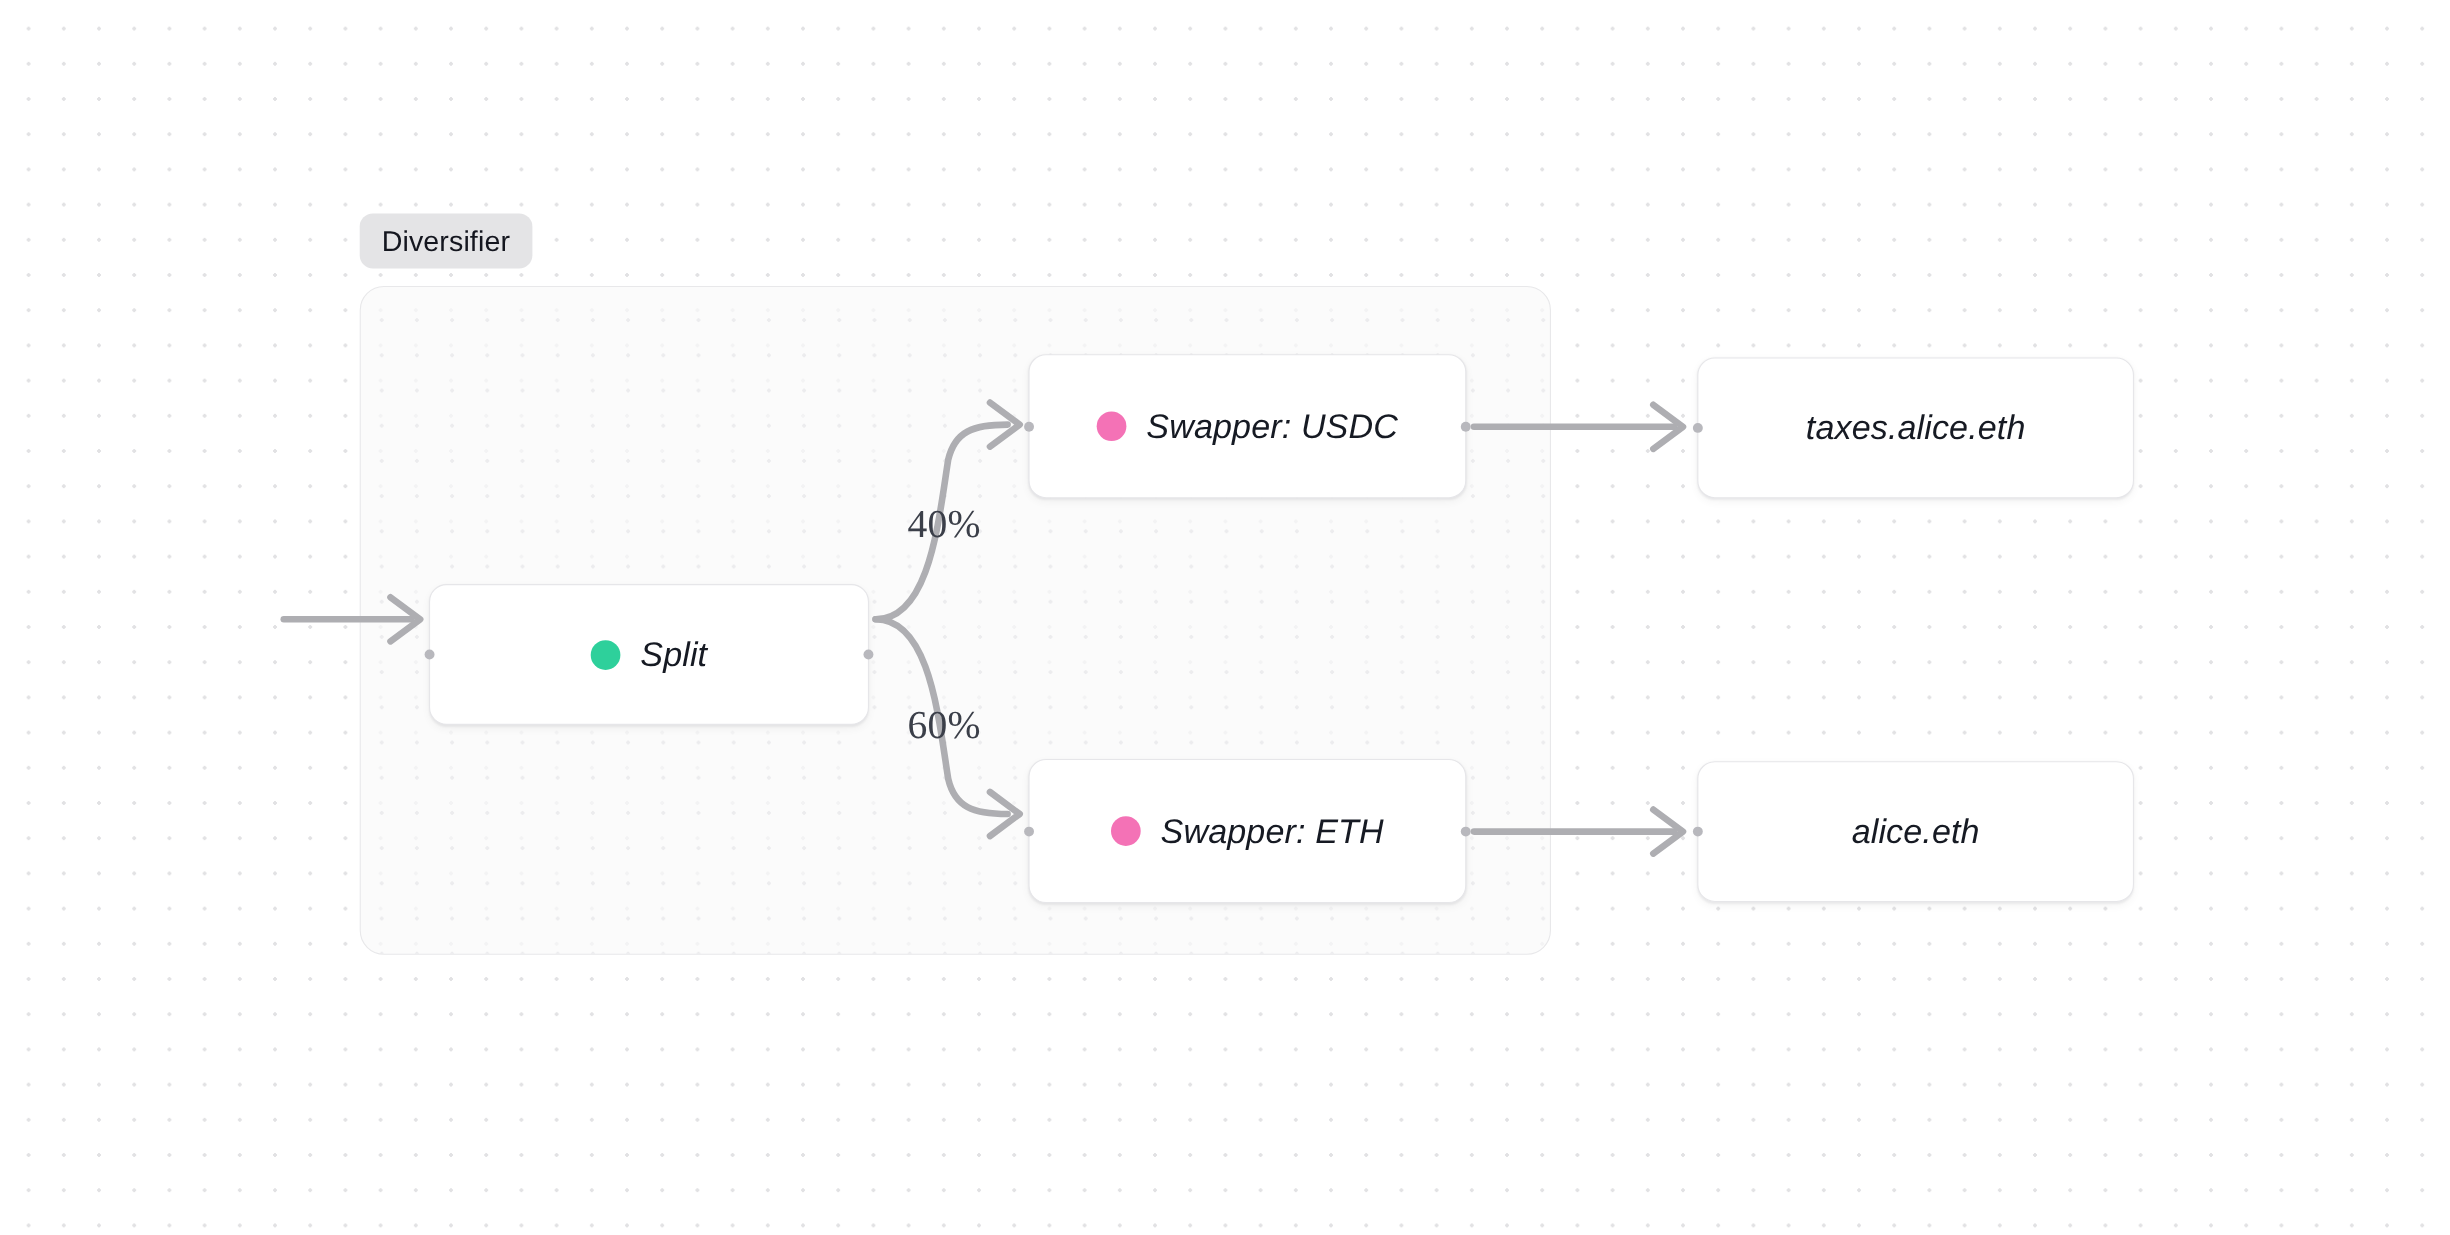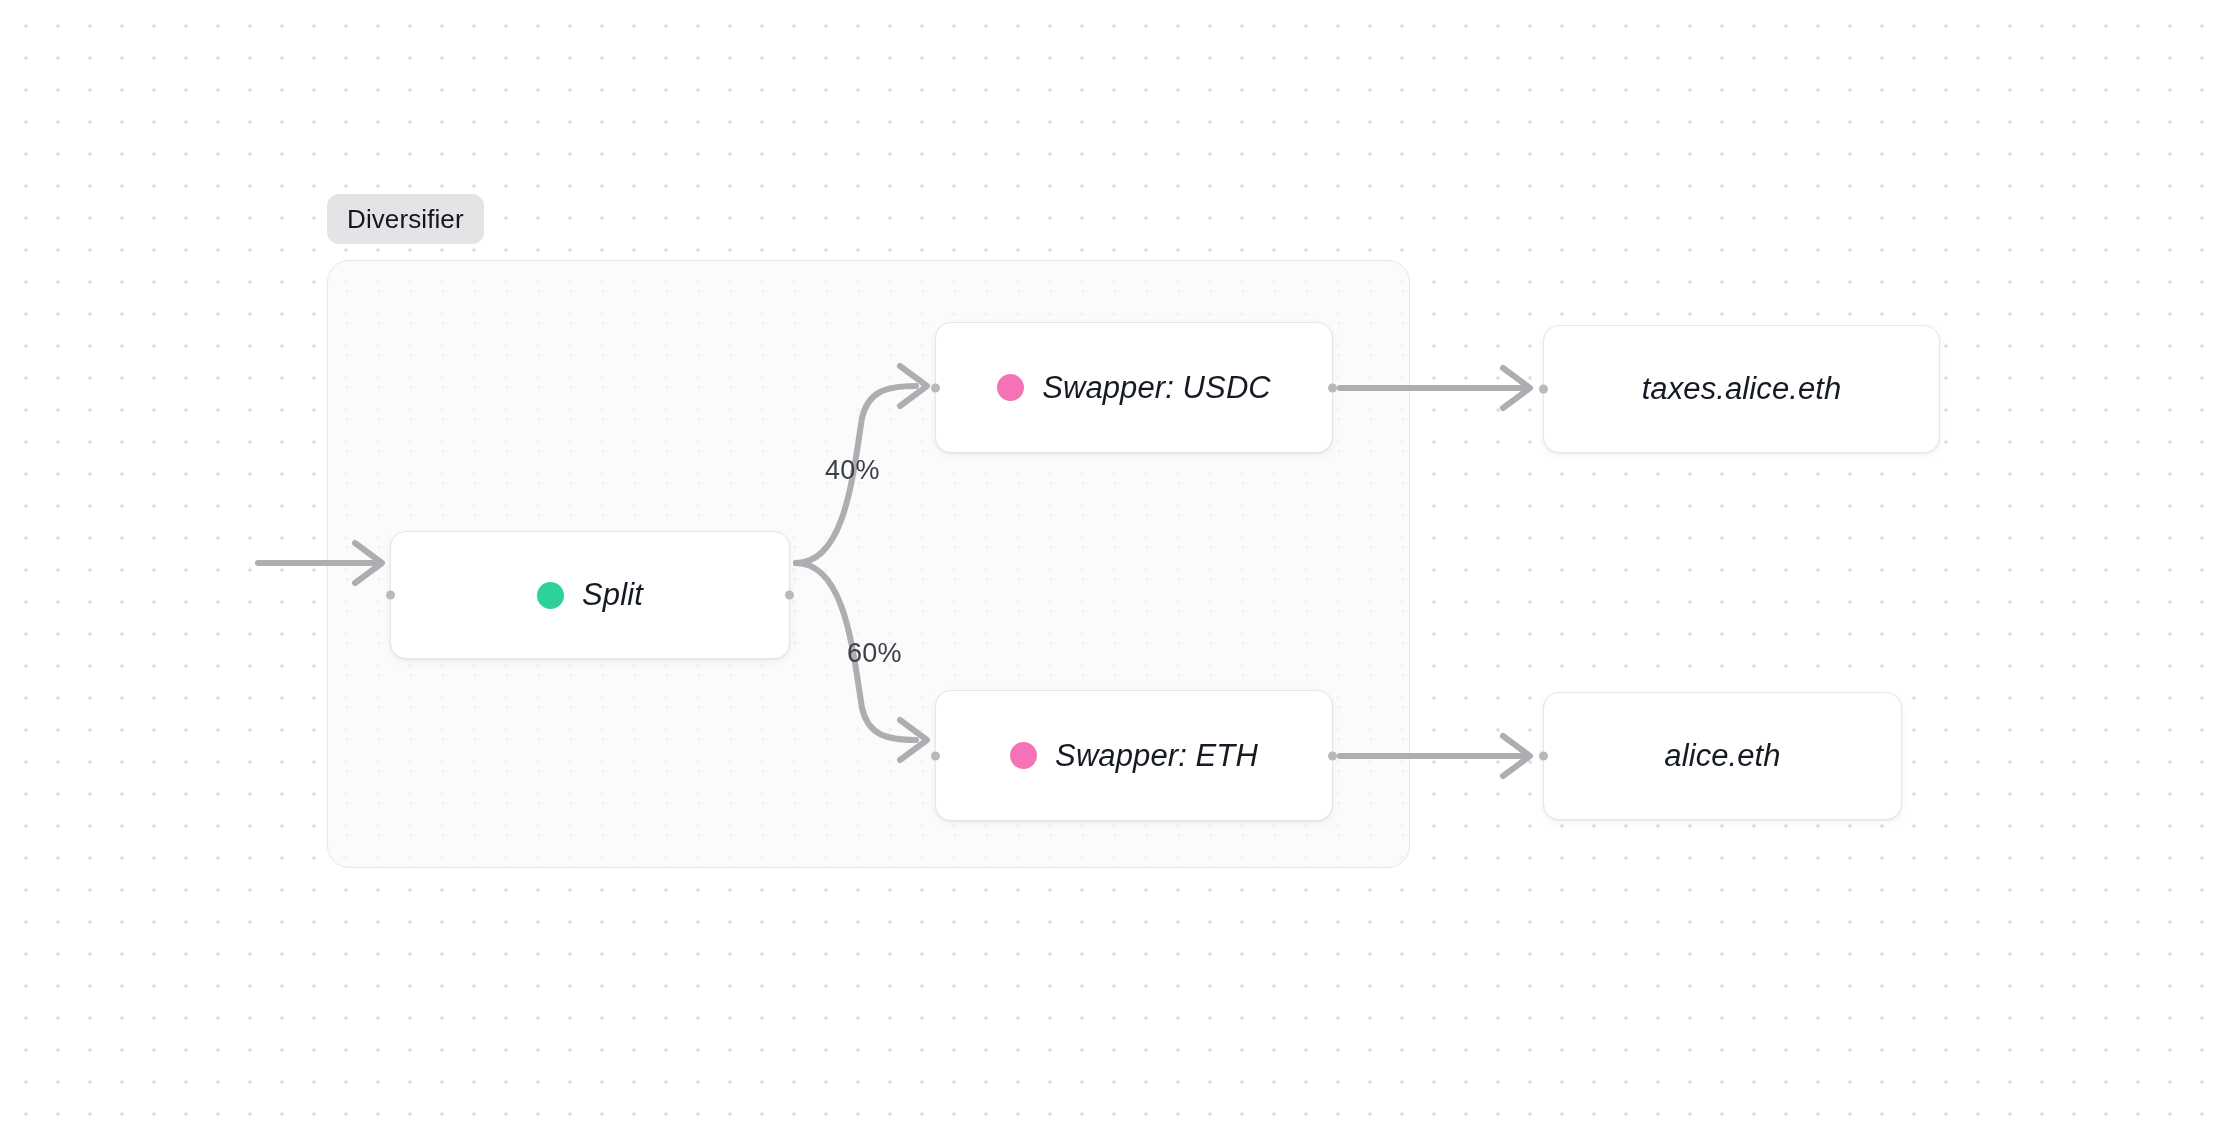--- a/index.html
+++ b/index.html
@@ -84,21 +84,21 @@
     height: 27px;
     border-radius: 50%;
     flex: 0 0 auto;
   }
 
   
   #node-split      { left: 390px;  top: 497px; width: 400px;  height: 128px; margin-top: 34px; }
   #node-swap-usdc  { left: 935px;  top: 322px; width: 398px;  height: 131px; }
   #node-swap-eth   { left: 935px;  top: 690px; width: 398px;  height: 131px; }
   #node-taxes      { left: 1543px; top: 325px; width: 397px;  height: 128px; }
-  #node-alice      { left: 1543px; top: 692px; width: 359px;  height: 128px; }
+  #node-alice      { left: 1543px; top: 692px; width: 397px;  height: 128px; }
 
   
   .handle {
     position: absolute;
     width: 9px;
     height: 9px;
     border-radius: 50%;
     background: #b8b8bd;
     top: 50%;
     transform: translateY(-50%);
@@ -126,27 +126,28 @@
     fill: none;
     stroke: #aeaeb2;
     stroke-width: 6;
     stroke-linecap: round;
     stroke-linejoin: round;
   }
 
   
   .edge-label {
     position: absolute;
-    font-size: 27px;
+    font-size: 36px;
     color: #3b3f49;
     letter-spacing: 0.2px;
     white-space: nowrap;
+    font-family: Liberation Serif, serif;
   }
   #edge-label-40 { left: 825px; top: 455px; }
-  #edge-label-60 { left: 825px; top: 638px; margin-left: 22px; }
+  #edge-label-60 { left: 825px; top: 638px; }
 </style>
 </head>
 <body>
 
 <div id="canvas">
 
   <div id="group-container"></div>
 
   <div id="group-label">
     <span>Diversifier</span>

